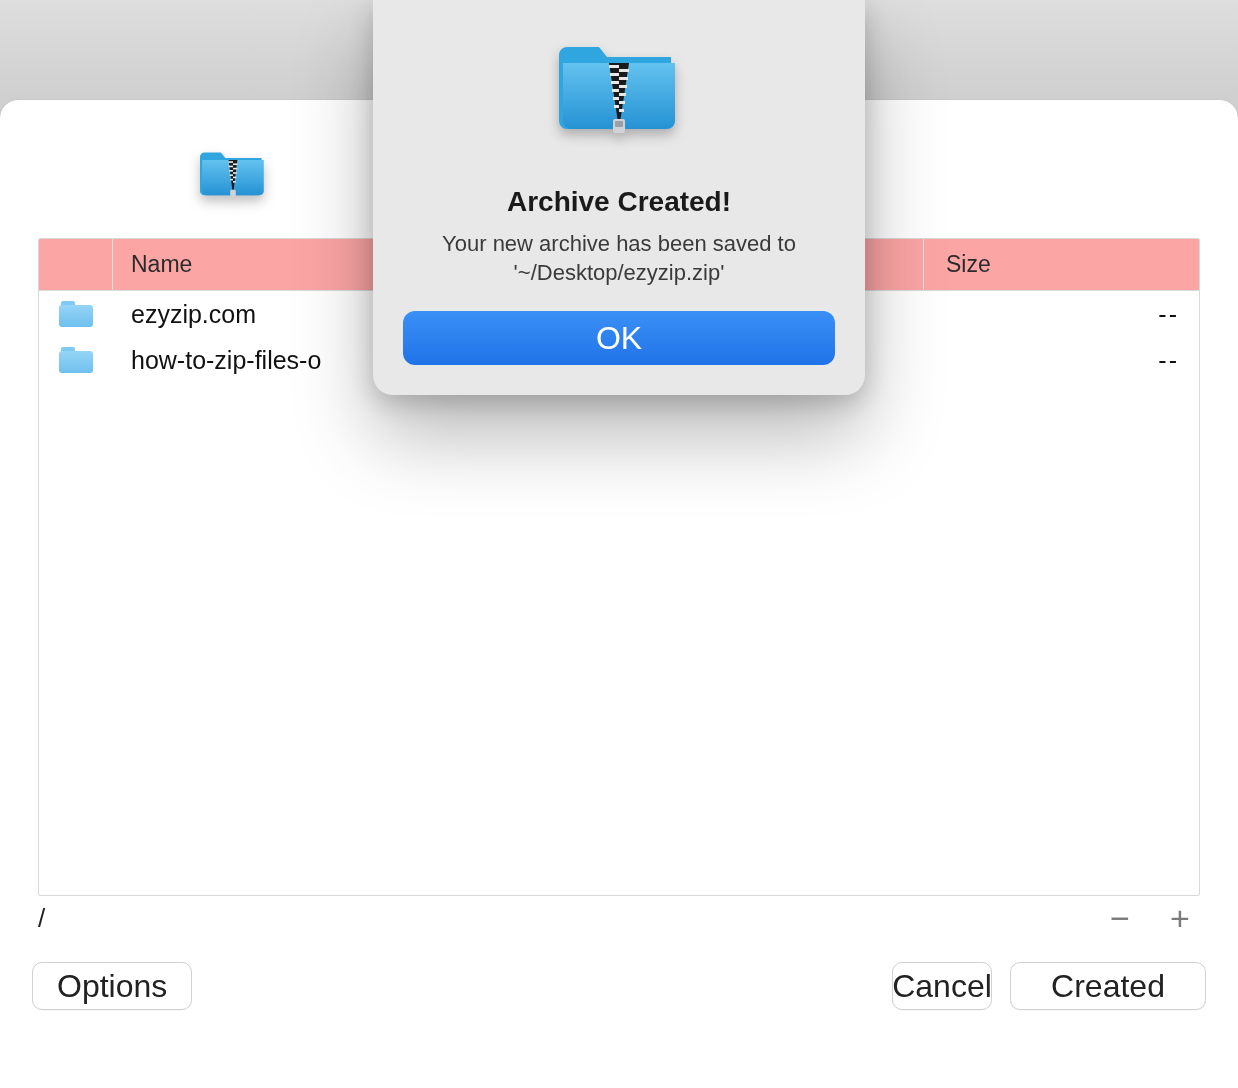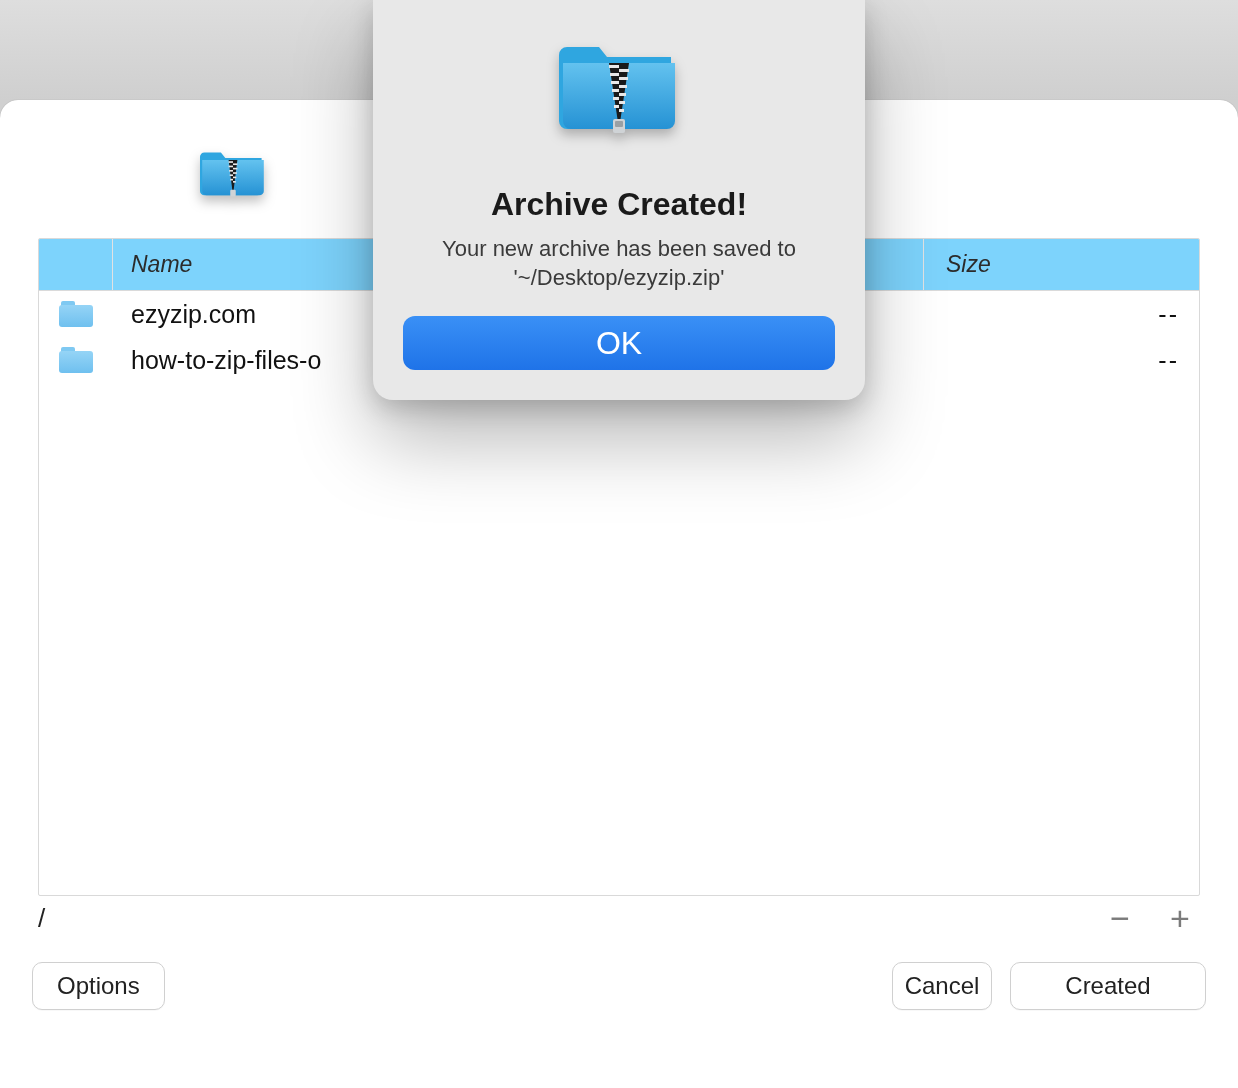--- a/index.html
+++ b/index.html
@@ -48,23 +48,22 @@
       border-radius: 2px;
       background: #fff;
       overflow: hidden;
     }
     .table-header {
       display: flex;
       height: 52px;
       align-items: center;
       font-size: 23px;
       color: #2b2b2b;
-      background: #7dd3fc;
+      background: #fca5a5;
       border-bottom: 1px solid #dadada;
-      font-style: italic;
     }
     .th-icon { width: 74px; border-right: 1px solid #e2e2e2; height: 100%; }
     .th-name { flex: 1; padding-left: 18px; border-right: 1px solid #e2e2e2; height: 100%; display:flex; align-items:center;}
     .th-size { width: 275px; padding-left: 22px; height: 100%; display:flex; align-items:center;}
     .table-row {
       display: flex;
       height: 46px;
       align-items: center;
       font-size: 25px;
       color: #111;
@@ -101,21 +100,21 @@
       height: 60px;
       display:flex;
       align-items:center;
     }
     .mac-btn {
       height: 48px;
       padding: 0 24px;
       border: 1px solid #d0d0d0;
       border-radius: 10px;
       background: #fff;
-      font-size: 24px;
+      font-size: 32px;
       color: #222;
       display:flex; align-items:center; justify-content:center;
       box-shadow: 0 1px 1px rgba(0,0,0,0.03);
       cursor: pointer;
     }
     .mac-btn.wide { width: 196px; }
     .mac-btn.cancel { width: 100px; }
     .spacer { flex: 1; }
 
     
@@ -140,21 +139,21 @@
       transform: translateX(-50%);
       width: 492px;
       background: #e8e8e8;
       border-radius: 0 0 20px 20px;
       box-shadow: 0 40px 80px rgba(0,0,0,0.28), 0 8px 24px rgba(0,0,0,0.18);
       padding: 24px 30px 30px;
       text-align: center;
     }
     .dialog .big-icon { margin: 4px auto 14px; }
     .dialog-title {
-      font-size: 32px;
+      font-size: 28px;
       font-weight: 700;
       color: #1a1a1a;
       margin-top: 30px;
       margin-bottom: 12px;
     }
     .dialog-message {
       font-size: 22px;
       color: #3a3a3a;
       line-height: 1.3;
       margin-bottom: 24px;

